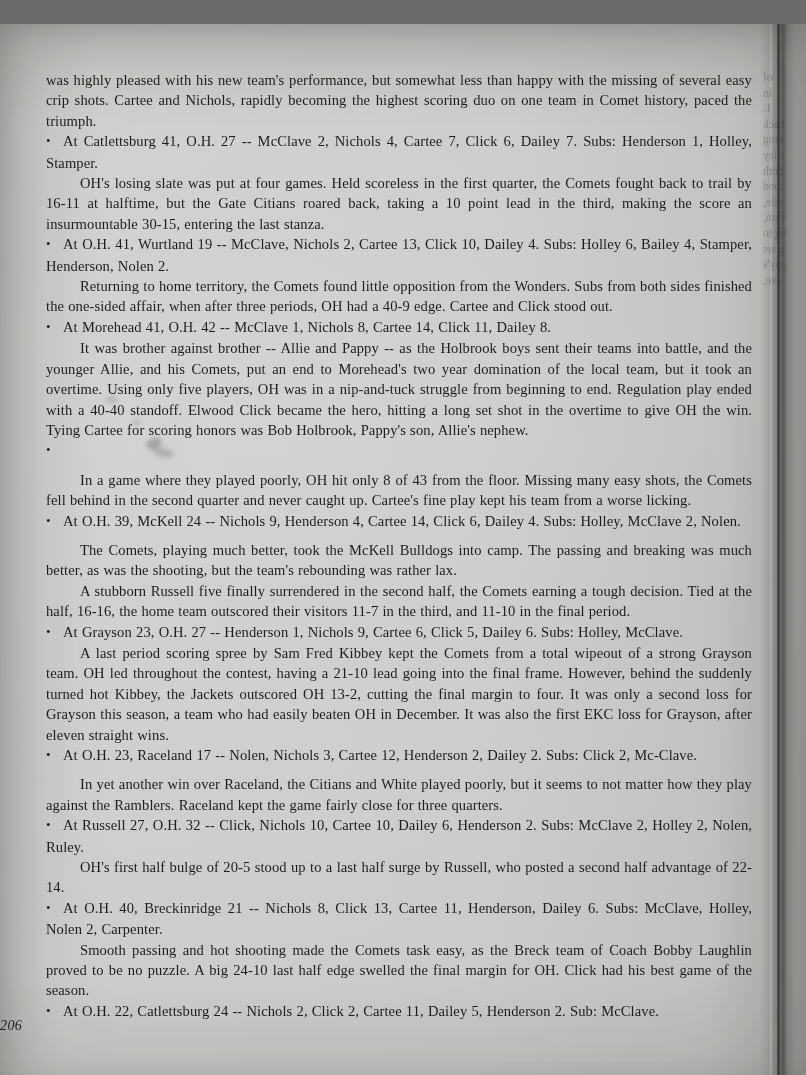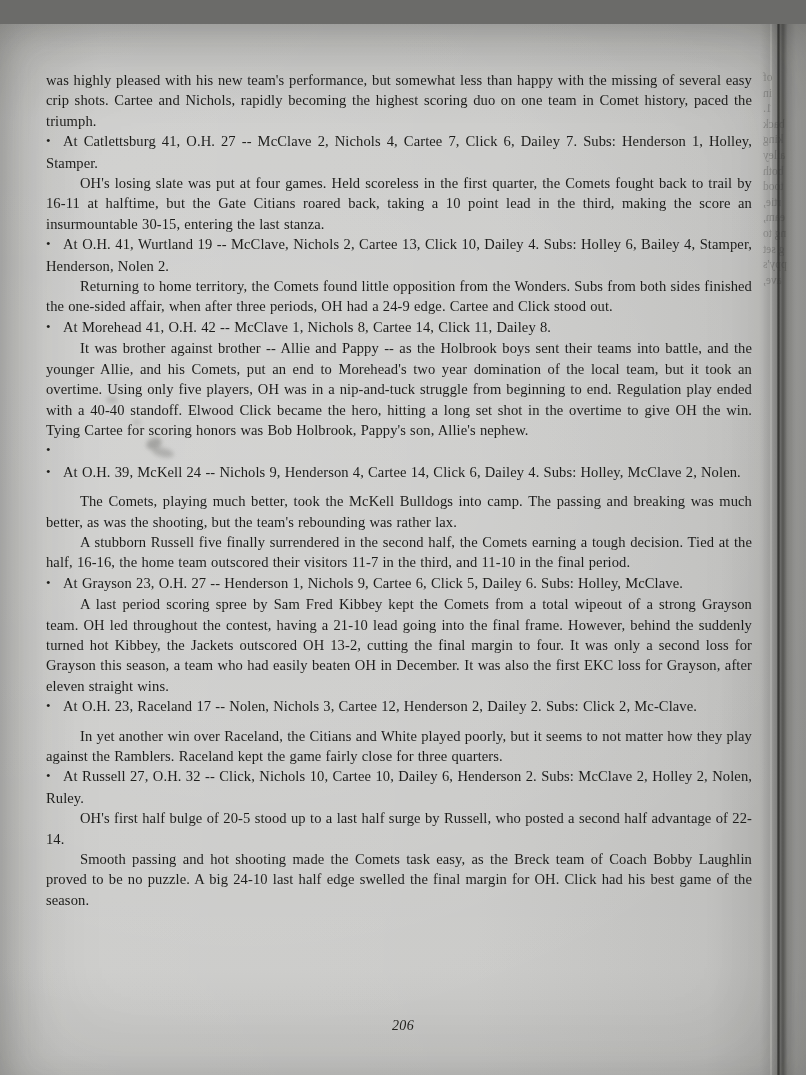--- a/index.html
+++ b/index.html
@@ -139,21 +139,21 @@
     font-size: 13px;
     position: relative;
     top: -1px;
   }
 
   .page-number {
     position: absolute;
     left: 0;
     right: 0;
     top: 994px;
-    text-align: center;
+    text-align: left;
     font-style: italic;
     font-size: 14px;
     color: #23231f;
     letter-spacing: .4px;
   }
 
   
   .smudge {
     position: absolute;
     pointer-events: none;
@@ -170,34 +170,37 @@
 <body>
 
 <div id="page-scan">
 
   <div class="text-column">
 
   <p class="para no-indent">was highly pleased with his new team's performance, but somewhat less than happy with the missing of several easy crip shots.   Cartee and Nichols, rapidly becoming the highest scoring duo on one team in Comet history, paced the triumph.</p>
       <p class="game-line"><span class="bullet"></span><span>At Catlettsburg 41, O.H. 27 -- McClave 2, Nichols 4, Cartee 7, Click 6, Dailey 7.   Subs: Henderson 1, Holley, Stamper.</span></p>
       <p class="para">OH's losing slate was put at four games.   Held scoreless in the first quarter, the Comets fought back to trail by 16-11 at halftime, but the Gate Citians roared back, taking a 10 point lead in the third, making the score an insurmountable 30-15, entering the last stanza.</p>
       <p class="game-line"><span class="bullet"></span><span>At O.H. 41, Wurtland 19 -- McClave, Nichols 2, Cartee 13, Click 10, Dailey 4.   Subs: Holley 6, Bailey 4, Stamper, Henderson, Nolen 2.</span></p>
-      <p class="para">Returning to home territory, the Comets found little opposition from the Wonders.   Subs from both sides finished the one-sided affair, when after three periods, OH had a 24-9 edge.   Cartee and Click stood out.</p>
+      <p class="para">Returning to home territory, the Comets found little opposition from the Wonders.   Subs from both sides finished the one-sided affair, when after three periods, OH had a 40-9 edge.   Cartee and Click stood out.</p>
       <p class="game-line gap-before"><span class="bullet"></span><span>At Morehead 41, O.H. 42 -- McClave 1, Nichols 8, Cartee 14, Click 11, Dailey 8.</span></p>
       <p class="para">It was brother against brother -- Allie and Pappy -- as the Holbrook boys sent their teams into battle, and the younger Allie, and his Comets, put an end to Morehead's two year domination of the local team, but it took an overtime.   Using only five players, OH was in a nip-and-tuck struggle from beginning to end.   Regulation play ended with a 40-40 standoff.   Elwood Click became the hero, hitting a long set shot in the overtime to give OH the win.   Tying Cartee for scoring honors was Bob Holbrook, Pappy's son, Allie's nephew.</p>
       <p class="game-line"><span class="bullet"></span></p>
+      <p class="para gap-before">In a game where they played poorly, OH hit only 8 of 43 from the floor.   Missing many easy shots, the Comets fell behind in the second quarter and never caught up.   Cartee's fine play kept his team from a worse licking.</p>
       <p class="game-line"><span class="bullet"></span><span>At O.H. 39, McKell 24 -- Nichols 9, Henderson 4, Cartee 14, Click 6, Dailey 4.   Subs: Holley, McClave 2, Nolen.</span></p>
       <p class="para gap-before">The Comets, playing much better, took the McKell Bulldogs into camp.   The passing and breaking was much better, as was the shooting, but the team's rebounding was rather lax.</p>
       <p class="para">A stubborn Russell five finally surrendered in the second half, the Comets earning a tough decision. Tied at the half, 16-16, the home team outscored their visitors 11-7 in the third, and 11-10 in the final period.</p>
       <p class="game-line gap-before"><span class="bullet"></span><span>At Grayson 23, O.H. 27 -- Henderson 1, Nichols 9, Cartee 6, Click 5, Dailey 6.   Subs: Holley, McClave.</span></p>
       <p class="para">A last period scoring spree by Sam Fred Kibbey kept the Comets from a total wipeout of a strong Grayson team.   OH led throughout the contest, having a 21-10 lead going into the final frame. However, behind the suddenly turned hot Kibbey, the Jackets outscored OH 13-2, cutting the final margin to four.   It was only a second loss for Grayson this season, a team who had easily beaten OH in December.   It was also the first EKC loss for Grayson, after eleven straight wins.</p>
       <p class="game-line"><span class="bullet"></span><span>At O.H. 23, Raceland 17 -- Nolen, Nichols 3, Cartee 12, Henderson 2, Dailey 2.   Subs: Click 2, Mc-Clave.</span></p>
       <p class="para gap-before">In yet another win over Raceland, the Citians and White played poorly, but it seems to not matter how they play against the Ramblers.   Raceland kept the game fairly close for three quarters.</p>
       <p class="game-line"><span class="bullet"></span><span>At Russell 27, O.H. 32 -- Click, Nichols 10, Cartee 10, Dailey 6, Henderson 2.   Subs: McClave 2, Holley 2, Nolen, Ruley.</span></p>
       <p class="para">OH's first half bulge of 20-5 stood up to a last half surge by Russell, who posted a second half advantage of 22-14.</p>
+      <p class="game-line"><span class="bullet"></span><span>At O.H. 40, Breckinridge 21 -- Nichols 8, Click 13, Cartee 11, Henderson, Dailey 6.   Subs: McClave, Holley, Nolen 2, Carpenter.</span></p>
       <p class="para">Smooth passing and hot shooting made the Comets task easy, as the Breck team of Coach Bobby Laughlin proved to be no puzzle.   A big 24-10 last half edge swelled the final margin for OH.   Click had his best game of the season.</p>
+      <p class="game-line"><span class="bullet"></span><span>At O.H. 22, Catlettsburg 24 -- Nichols 2, Click 2, Cartee 11, Dailey 5, Henderson 2.   Sub: McClave.</span></p>
     </div>
 
   <div class="page-number">206</div>
 
   <div class="gutter">
     <div class="gutter-edge-light"></div>
     <div class="gutter-crease"></div>
   </div>
   <div class="bleed-through">
       <div>of</div>

